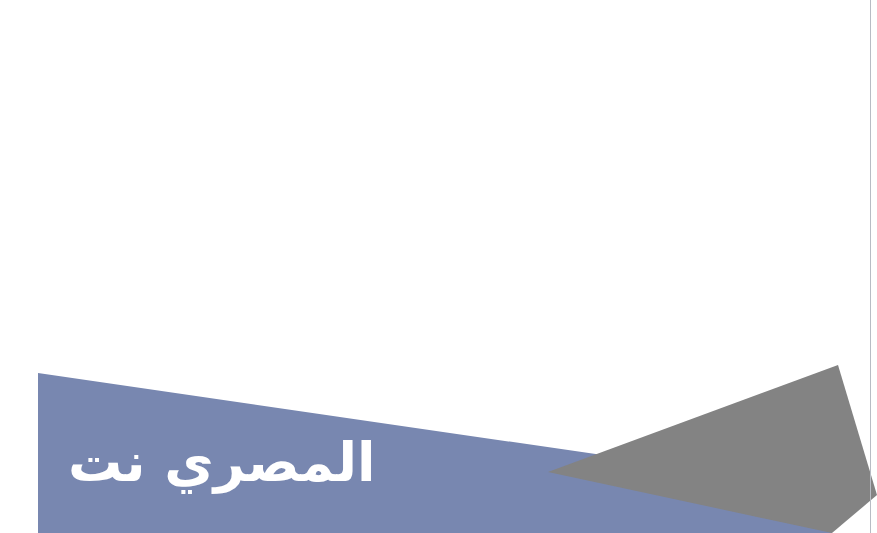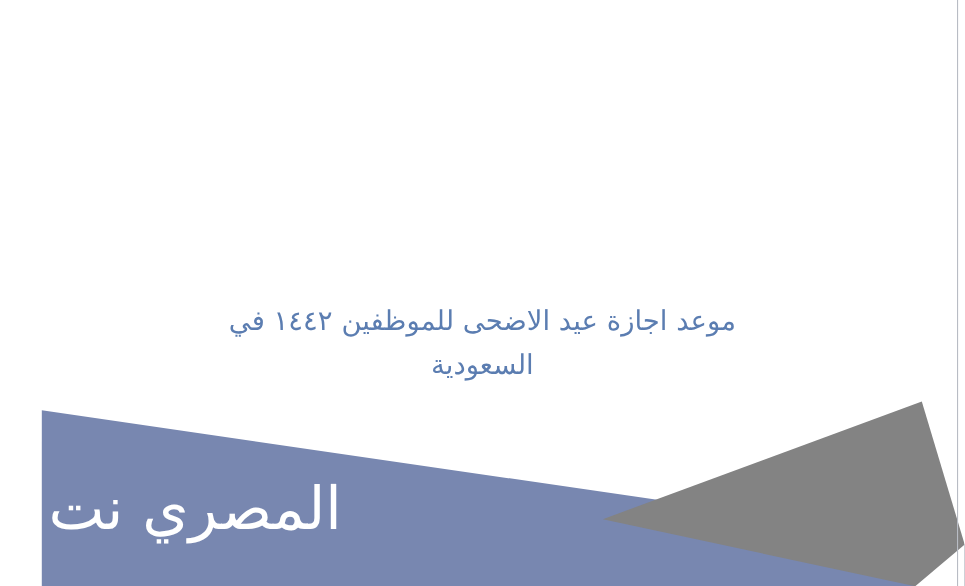--- a/index.html
+++ b/index.html
@@ -62,48 +62,44 @@
   }
   .banner svg {
     display: block;
     width: 877px;
     height: 533px;
   }
 
   
   .brand {
     position: absolute;
-    left: 44px;
+    left: 68px;
     top: 432px;
     direction: rtl;
     unicode-bidi: embed;
     font-family: "DejaVu Sans", "Liberation Sans", sans-serif;
     font-size: 54px;
     line-height: 62px;
-    font-weight: 400;
+    font-weight: 700;
     color: #ffffff;
     letter-spacing: -1px;
     white-space: nowrap;
   }
 </style>
 </head>
 <body>
 
 <div class="canvas">
 
   <div class="banner">
     <svg viewBox="0 0 877 533" xmlns="http://www.w3.org/2000/svg">
       <polygon points="38,373 877,495 877,533 38,533" fill="#7887b0"></polygon>
       <polygon points="838,365 548,472 832,533 832,533 877,533 877,495" fill="#838383"></polygon>
       <polygon points="832,533 877,533 877,495" fill="#ffffff"></polygon>
     </svg>
   </div>
 
-  <div class="headline">
-    <span class="line">موعد اجازة عيد الاضحى للموظفين ١٤٤٢ في</span>
-    <span class="line">السعودية</span>
-  </div>
 
   <div class="brand">المصري نت</div>
 
   <div class="edge-rule"></div>
 
 </div>
 
 </body></html>

